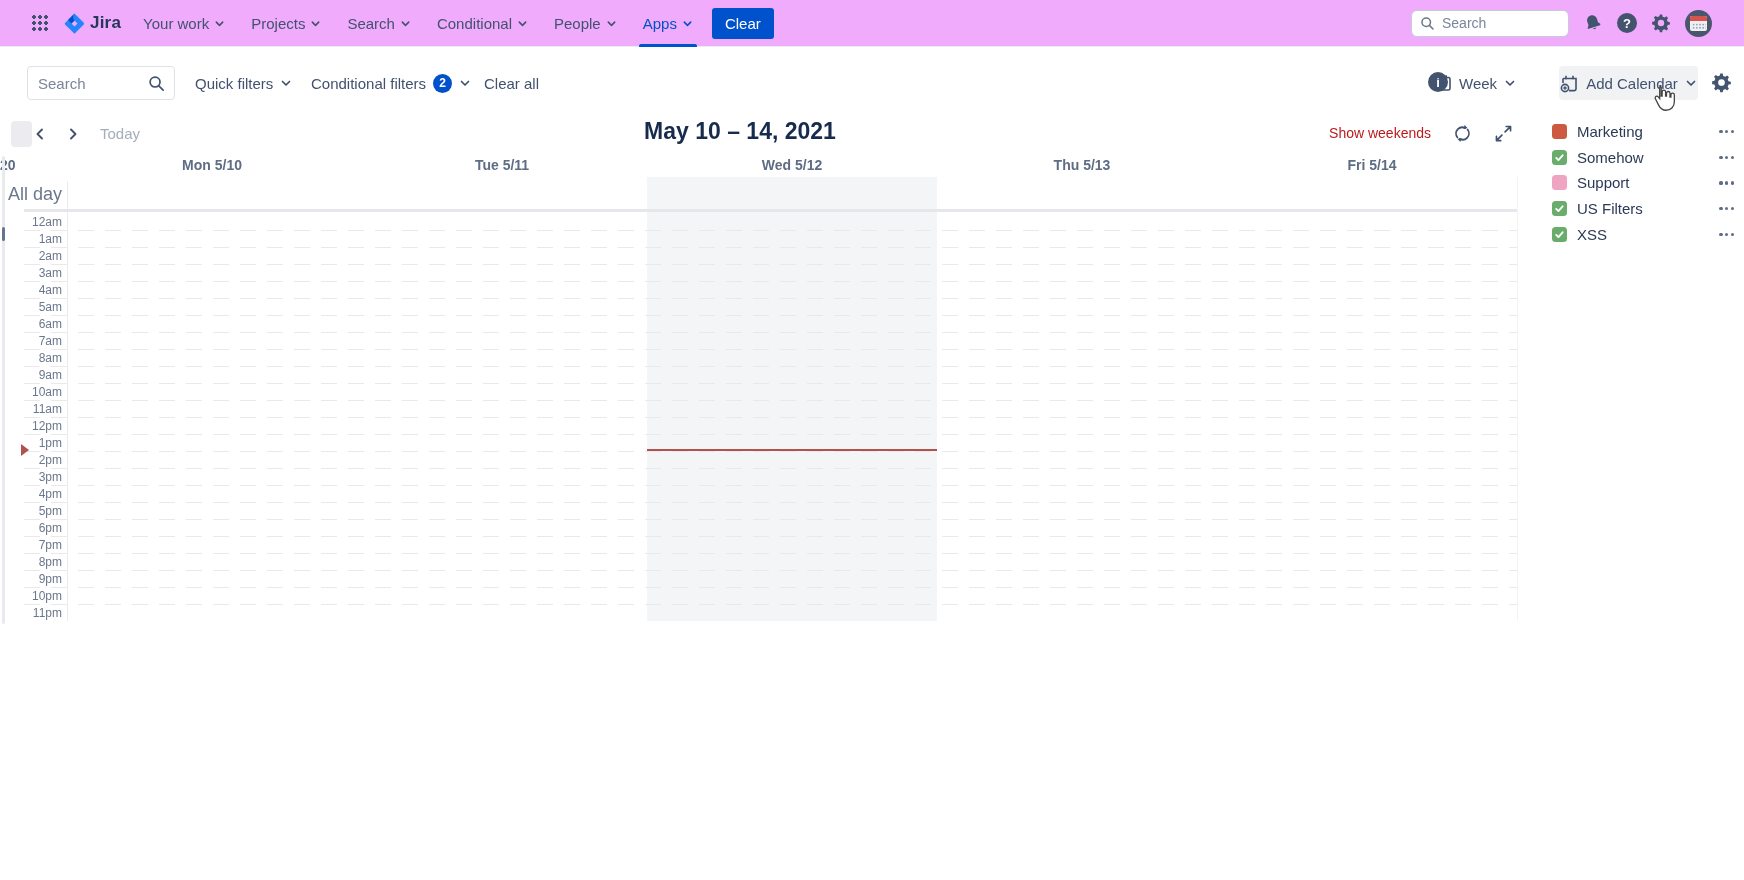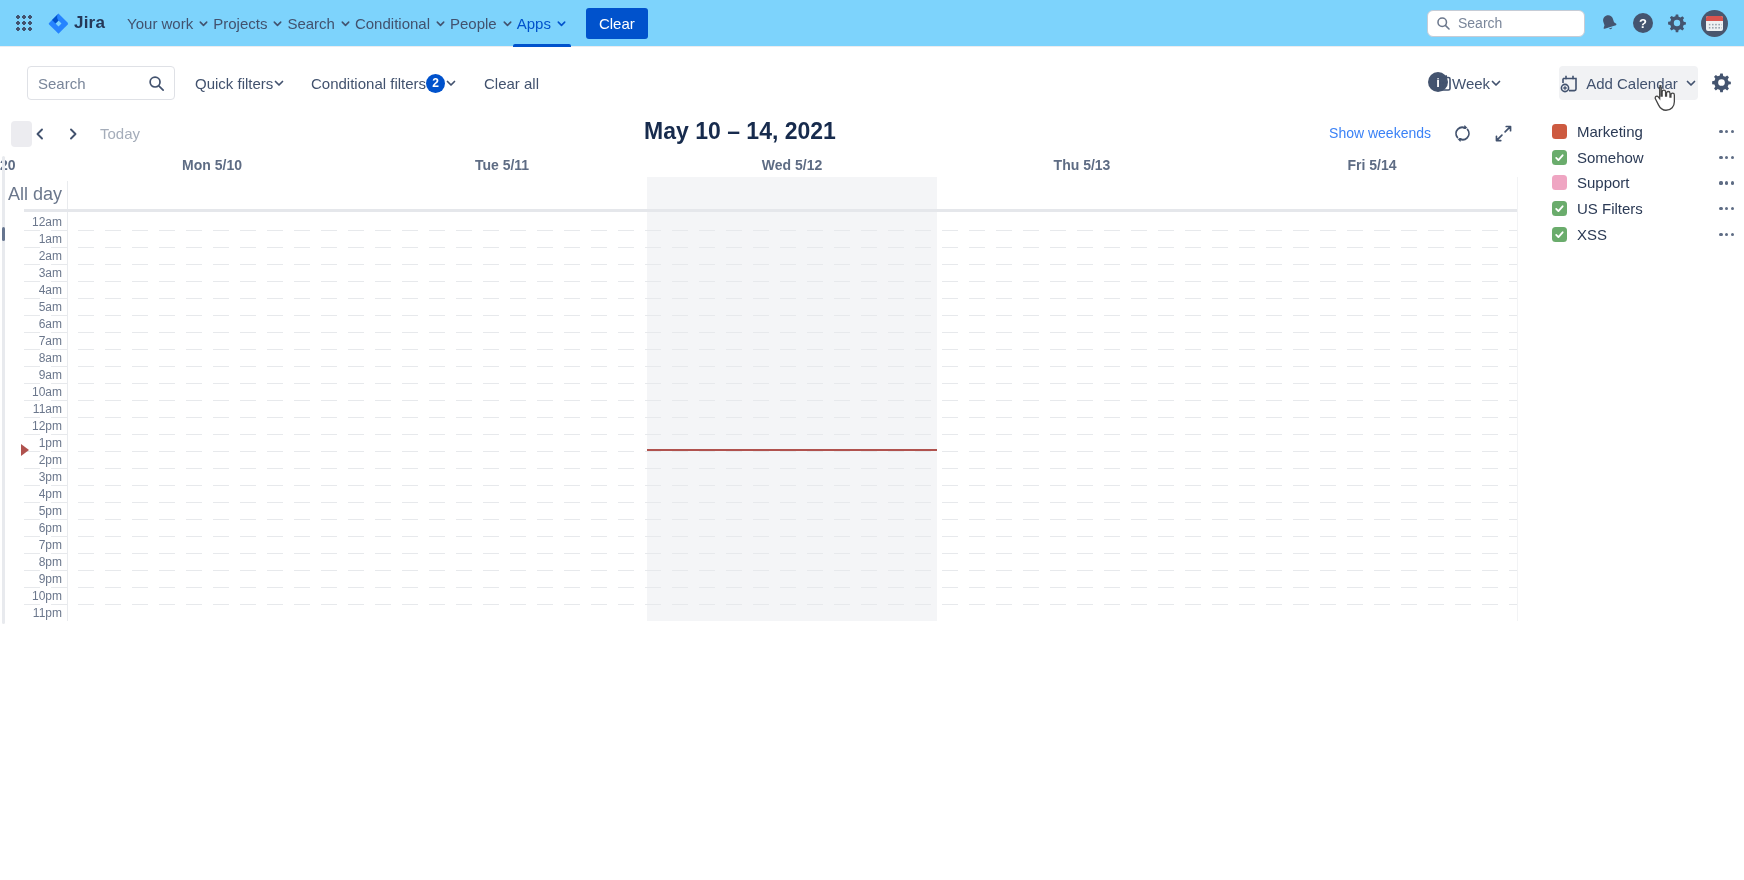--- a/index.html
+++ b/index.html
@@ -4,28 +4,28 @@
 <style>
   * { margin:0; padding:0; box-sizing:border-box; }
   html,body { width:1744px; height:880px; background:#fff; overflow:hidden;
               font-family:"Liberation Sans", sans-serif; }
   body { position:relative; color:#42526e; }
   button { font-family:inherit; background:none; border:none; cursor:pointer; color:inherit; }
   input  { font-family:inherit; outline:none; }
 
   
   .topnav { position:absolute; left:0; top:0; width:1744px; height:47px;
-            background:#7dd3fc; border-bottom:1px solid #ebecf0;
-            display:flex; align-items:center; padding:0 16px; z-index:30; }
+            background:#f0abfc; border-bottom:1px solid #ebecf0;
+            display:flex; align-items:center; padding:0 32px; z-index:30; }
   .appswitch { width:17px; height:17px; flex:none; margin-right:15px;
      background-image:radial-gradient(circle, #42526e 1.7px, rgba(0,0,0,0) 2px);
      background-size:6px 6px; background-position:-1px -1px; }
   .logo { display:flex; align-items:center; gap:5px; margin-right:22px; flex:none; }
   .logo-text { font-size:17px; font-weight:700; color:#253858; letter-spacing:.2px; }
-  .navitems { display:flex; align-items:center; gap:4px; height:47px; }
+  .navitems { display:flex; align-items:center; gap:26px; height:47px; }
   .nav-item { display:flex; align-items:center; gap:5px; height:47px; position:relative;
               font-size:15px; color:#42526e; }
   .nav-item.active { color:#0052cc;justify-content:center; }
   .nav-item.active::after { content:""; position:absolute; left:-4px; right:-4px; bottom:0;
               height:3px; background:#0052cc; border-radius:2px 2px 0 0; }
   .create-btn { margin-left:19px; background:#0052cc; color:#fff; font-size:15px;
               padding:7px 13px; border-radius:3px; font-weight:500; }
   .nav-right { margin-left:auto; display:flex; align-items:center; gap:14px; }
   .nav-search { position:relative; width:158px; height:27px; }
   .nav-search input { width:100%; height:100%; border:1px solid #c6ccd6; border-radius:6px;
@@ -44,39 +44,39 @@
               background-image:radial-gradient(circle,#9aa4b0 0.8px, rgba(0,0,0,0) 1px);
               background-size:3.2px 3.2px; }
 
   
   .toolbar { position:absolute; left:0; top:48px; width:1744px; height:68px; background:#fff; }
   .tb-search { position:absolute; left:27px; top:18px; width:148px; height:34px; }
   .tb-search input { width:100%; height:100%; border:1px solid #dfe1e6; border-radius:4px;
               padding:0 34px 0 10px; font-size:15px; color:#253858; }
   .tb-search input::placeholder { color:#7a869a; }
   .tb-search .mag { position:absolute; right:9px; top:8px; }
-  .tb-item { position:absolute; top:24px; display:flex; align-items:center; 
+  .tb-item { position:absolute; top:24px; display:flex; align-items:center; gap:7px;
               font-size:15px; color:#42526e; height:22px; }
   .badge { min-width:19px; height:19px; border-radius:10px; background:#0052cc; color:#fff;
               font-size:12px; font-weight:600; display:flex; align-items:center;
               justify-content:center; padding:0 5px; }
   .addcal-btn { position:absolute; left:1559px; top:18px; width:139px; height:34px;
               background:#f1f2f4; border-radius:4px; display:flex; align-items:center;
               justify-content:center; gap:7px; font-size:15px; color:#42526e; }
   .iconbtn { display:flex; align-items:center; justify-content:center; }
 
   
   .frag { position:absolute; left:11px; top:121px; width:21px; height:26px;
           background:#ececf0; border-radius:4px; }
   .navarrow { position:absolute; top:122px; width:24px; height:24px; display:flex;
           align-items:center; justify-content:center; color:#42526e; }
   .today-btn { position:absolute; left:100px; top:125px; font-size:15px; color:#a5adba; }
   .cal-title { position:absolute; left:540px; top:118px; width:400px; text-align:center;
           font-size:23px; font-weight:600; color:#172b4d; }
-  .showweek { position:absolute; top:125px; right:313px; font-size:14px; color:#3b82f6; }
+  .showweek { position:absolute; top:125px; right:313px; font-size:14px; color:#b91c1c; }
   .hdr-icon { position:absolute; top:122px; width:22px; height:22px; }
 
   
   .weeknum { position:absolute; left:0; top:157px; width:62px; text-align:left;
           font-size:14px; font-weight:600; color:#5e6c84; }
   .dhead { position:absolute; top:157px; width:290px; text-align:center; font-size:14px;
           font-weight:600; color:#5e6c84; left:calc(67px + var(--c) * 290px); }
   .allday { position:absolute; left:0; top:184px; width:62px; text-align:right;
           font-size:18px; color:#6b778c; }
   .gutter-line { position:absolute; left:67px; top:181px; width:1px; height:440px;

